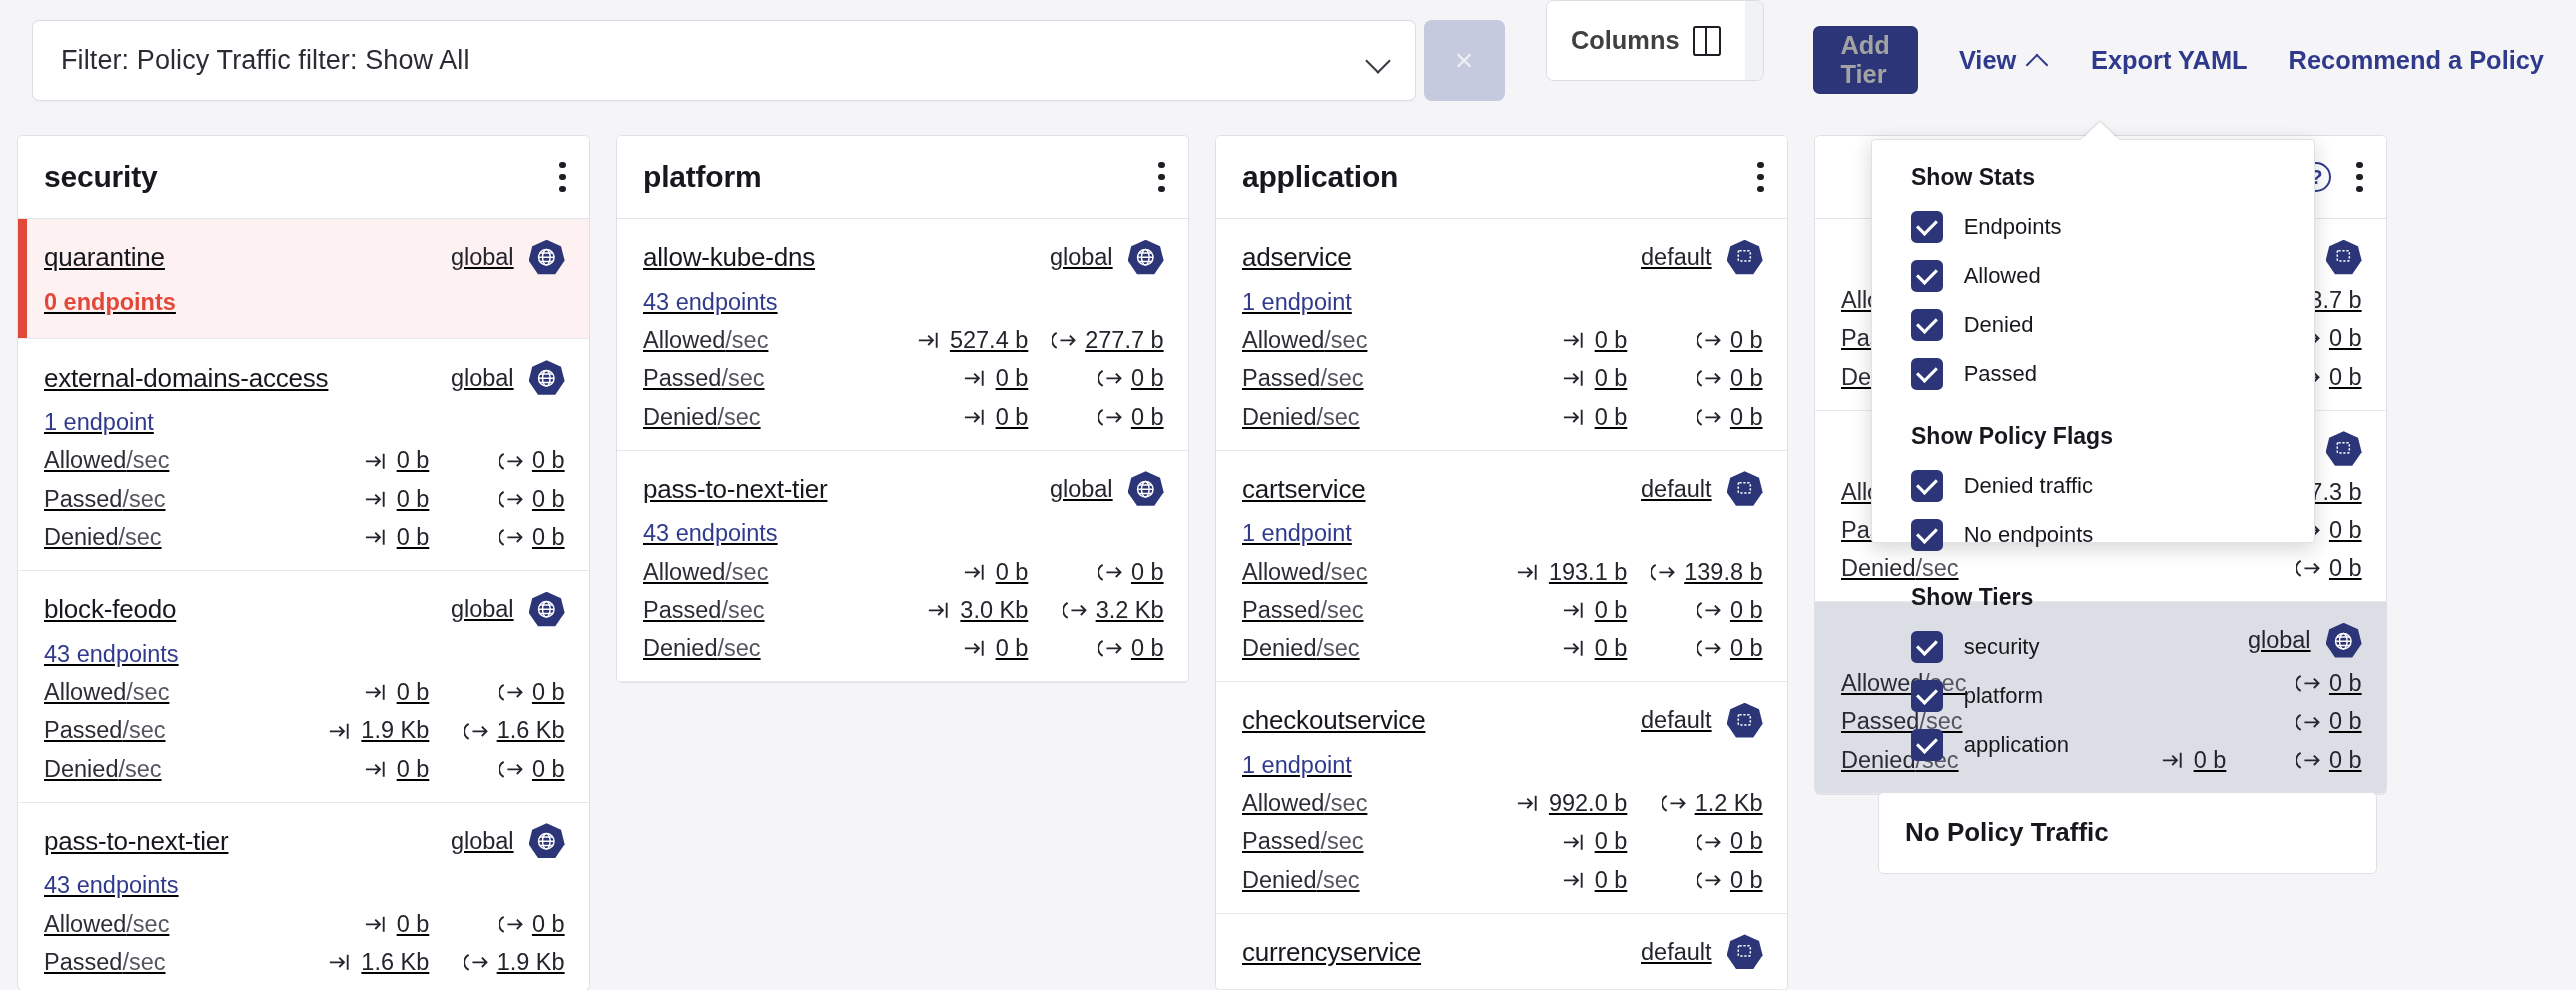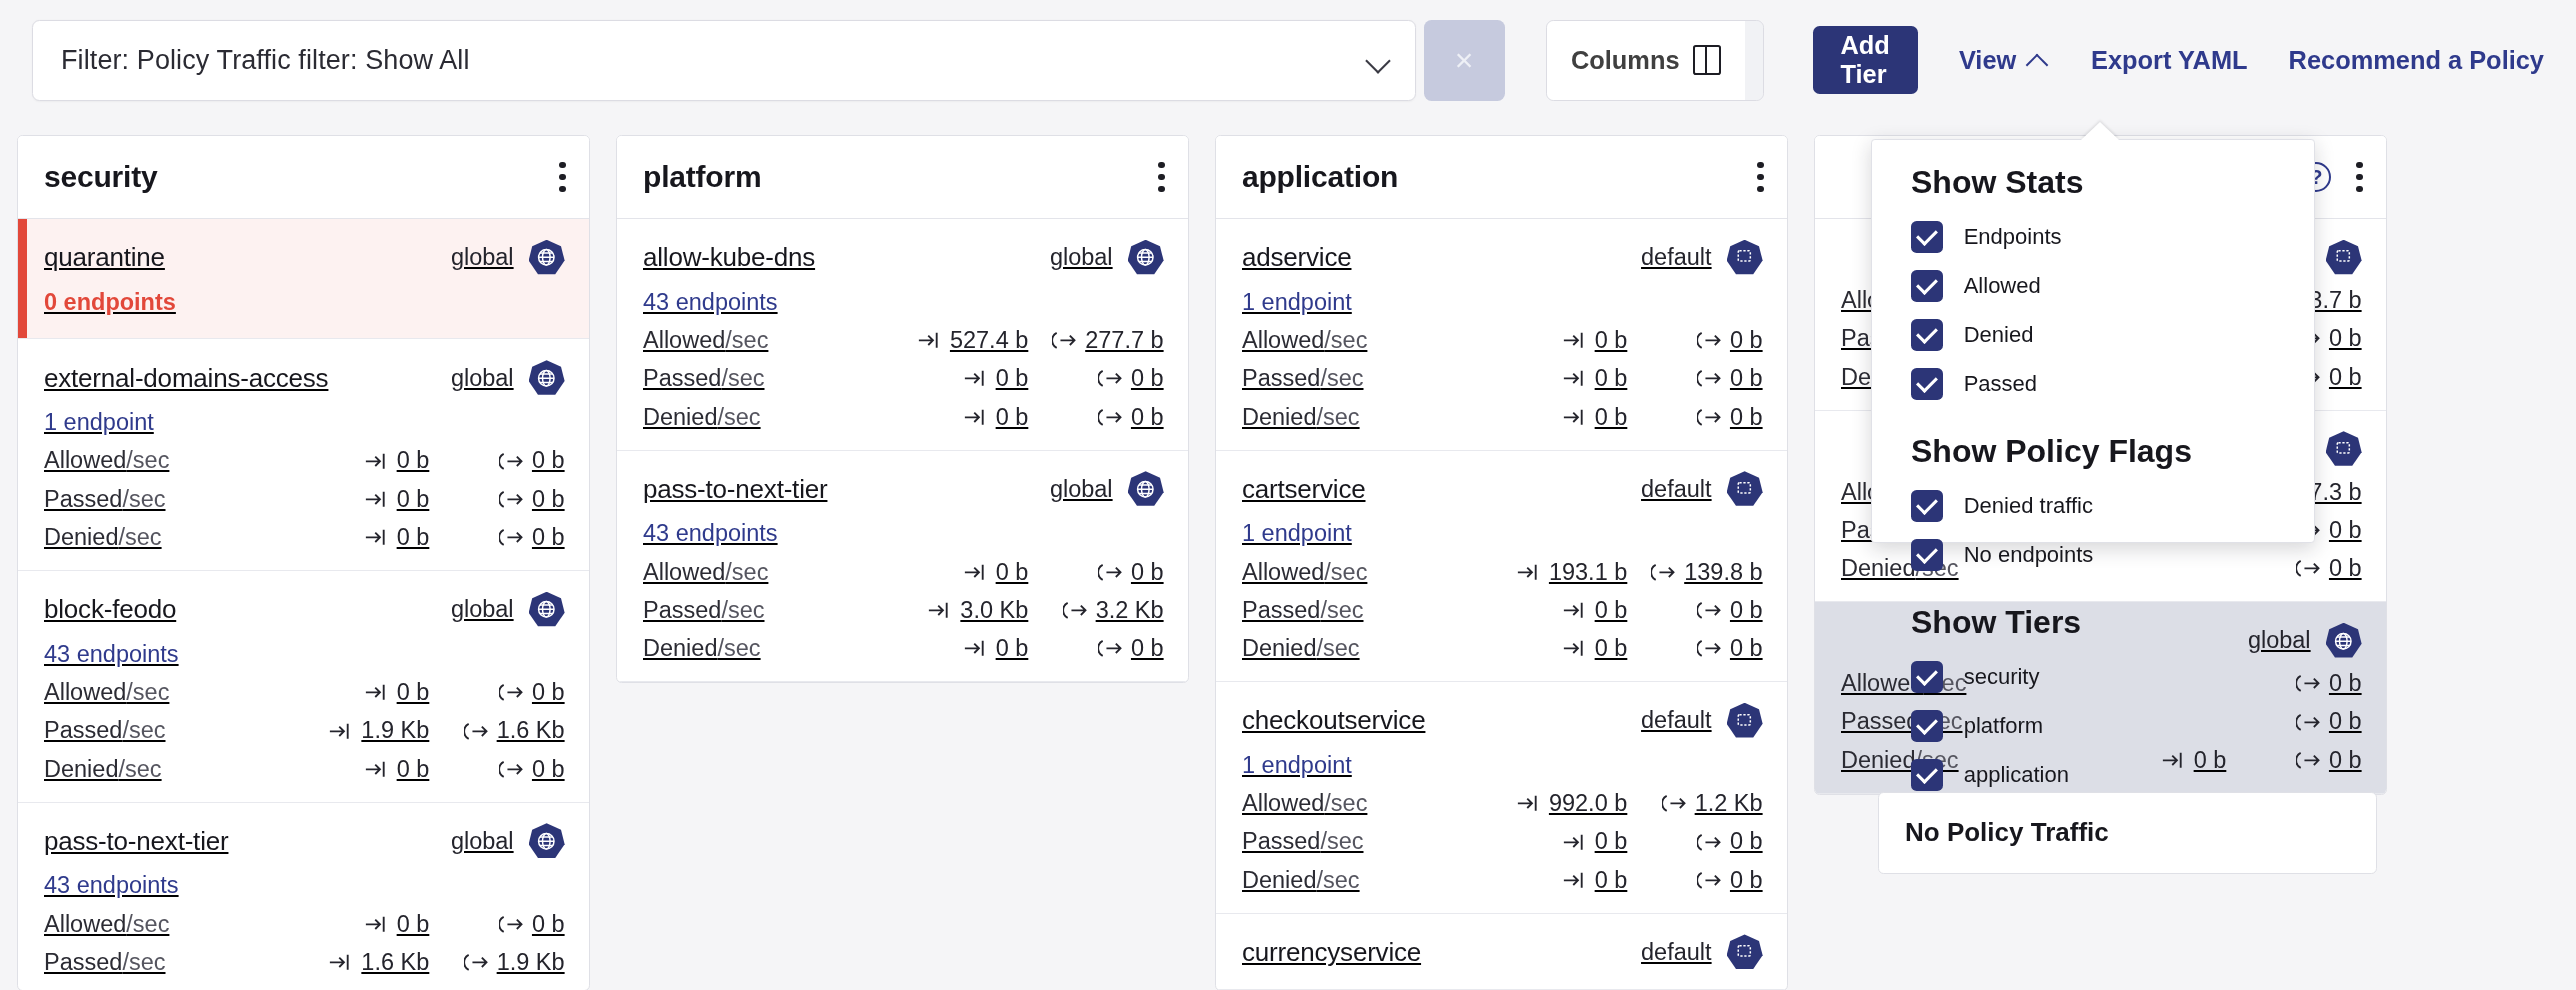--- a/index.html
+++ b/index.html
@@ -7,21 +7,21 @@
     width: 2576px; height: 991px;
     background: #f5f5f7;
     font-family: "Liberation Sans", sans-serif;
     overflow: hidden;
   }
   body { position: relative; }
 
   
   #toolbar {
     position: absolute; left: 0; top: 0; width: 2576px; height: 120px;
-    display: flex; align-items: center; padding: 0 32px;
+    display: flex; padding: 0 32px;
   }
   #filter-wrap { display: flex; align-items: center; }
   #filter-select {
     width: 1384px; height: 81px; background: #fff;
     border: 0.9px solid #dcdce3; border-radius: 7.5px;
     display: flex; align-items: center; justify-content: space-between;
     padding: 0 24.4px 0 28px;
     box-shadow: 0 0.9px 1.9px rgba(0,0,0,.04);
   }
   #filter-text { font-size: 27px; color: #2b2b33; letter-spacing: 0.1px; }
@@ -53,21 +53,21 @@
   }
   .vm-btn.active { background: #ffffff; }
   .vm-btn:not(.active) { background: #f1f2f5; }
 
   .ic-columns { width: 28px; height: 30px; border: 2.8px solid #1d1d24; border-radius: 2.8px; display:flex; }
   .ic-columns i { display:block; width: 50%; height:100%; }
   .ic-columns i:first-child { border-right: 2.8px solid #1d1d24; }
 
   #actions { margin-left: 49px; display: flex; align-items: center; gap: 0; }
   #add-tier {
-    background: #2c3577; color: #ffffff; font-weight: bold; font-size: 25.4px;
+    background: #2c3577; color: #a3a3a3; font-weight: bold; font-size: 25.4px;
     padding: 0 28px; height: 68px; border-radius: 6.6px;
     display: flex; align-items: center;
   }
   .link-btn {
     color: #2f3a8c; font-weight: bold; font-size: 25.4px;
     display: flex; align-items: center; gap: 13px;
     margin-left: 41px; white-space: nowrap;
   }
   .caret-up { width: 20.7px; height: 13px; position: relative; }
   .caret-up::before {
@@ -168,21 +168,21 @@
     padding: 24.4px 0 20.7px 0; z-index: 50;
   }
   #view-panel::before {
     content: ""; position: absolute; left: 209px; top: -18px;
     width: 0; height: 0;
     border-left: 19px solid transparent; border-right: 19px solid transparent;
     border-bottom: 18px solid #ffffff;
     filter: drop-shadow(0 -1.9px 0.9px rgba(25,25,40,.10));
   }
   .vp-group-title {
-    font-size: 32px; font-weight: bold; color: #17171d;
+    font-size: 23px; font-weight: bold; color: #17171d;
     padding: 0 0 0 39px; margin-bottom: 11.3px;
   }
   .vp-group-title.spaced { margin-top: 24.4px; }
   .vp-item {
     display: flex; align-items: center; gap: 20.7px;
     padding: 8.5px 0 8.5px 39px;
   }
   .cb {
     width: 32px; height: 32px; border-radius: 5.6px; flex: 0 0 32px;
     display: flex; align-items: center; justify-content: center;

